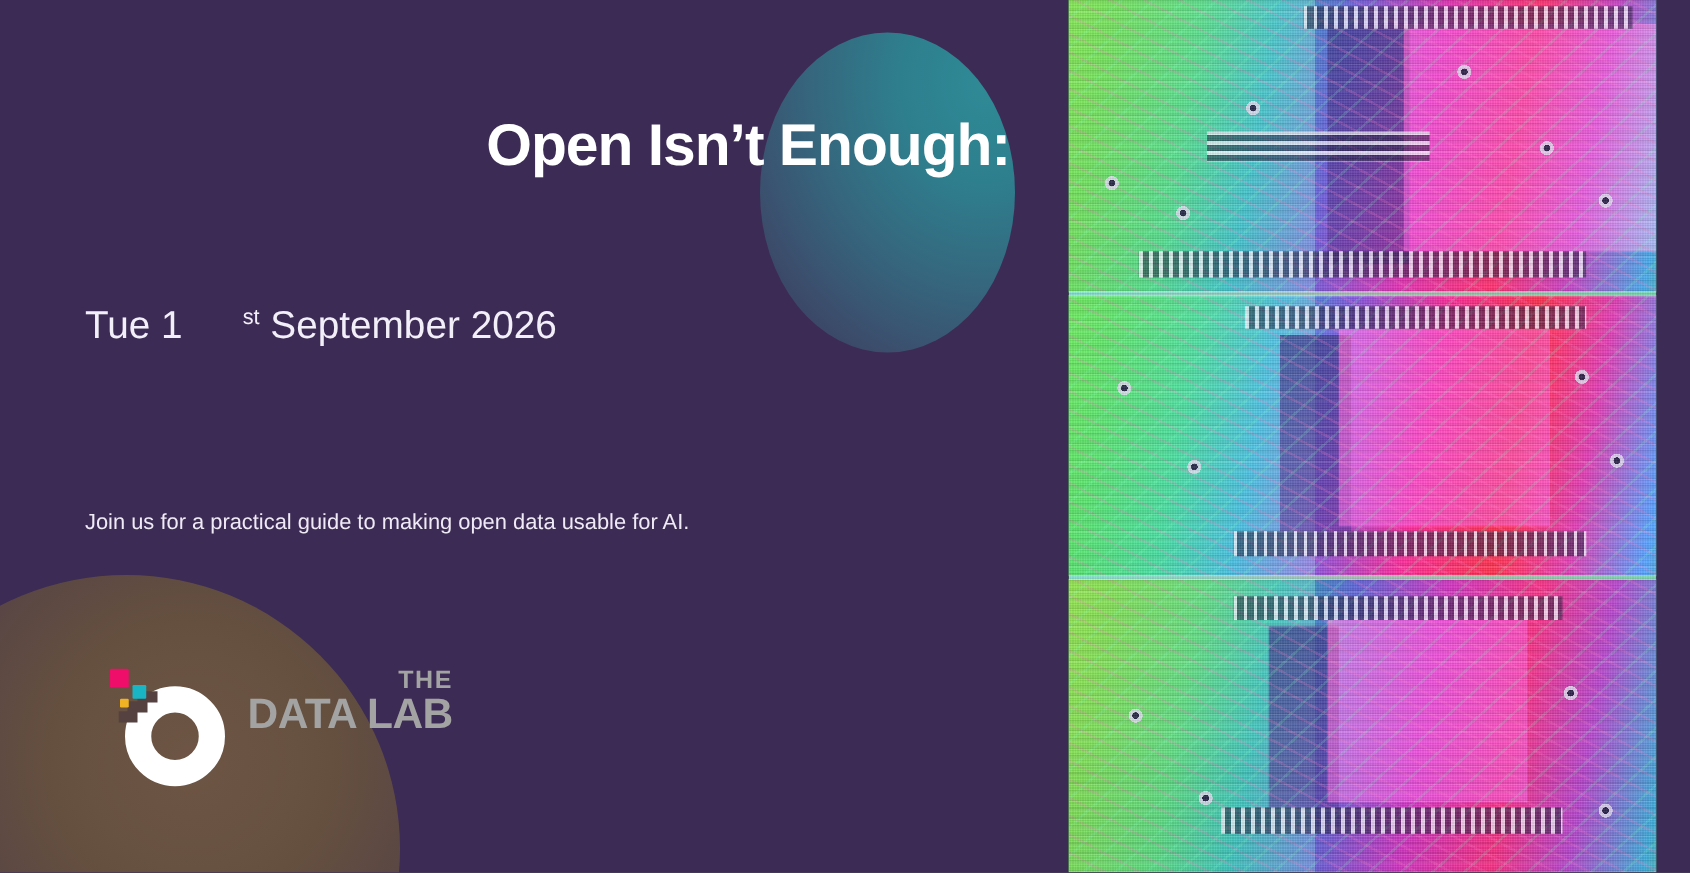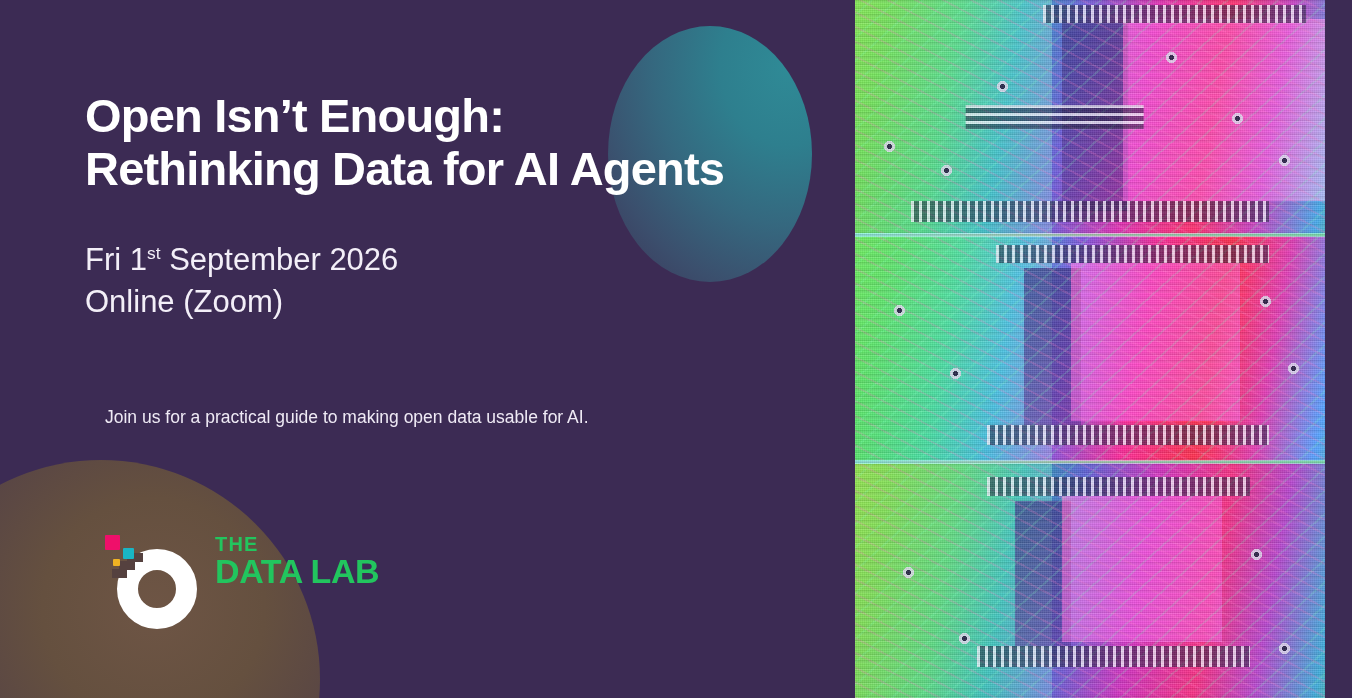--- a/index.html
+++ b/index.html
@@ -49,24 +49,25 @@
         #584545 52%,
         #4a3a4e 74%,
         #3f2f55 90%,
         #3c2b54 100%);
     pointer-events: none;
   }
 
   
   .content {
     position: absolute;
-    left: 85px;
+    left: 68px;
     top: 0;
     width: 760px;
     height: 698px;
+    text-align: right;
   }
   .title {
     position: absolute;
     top: 90px;
     left: 0;
     width: 740px;
     margin: 0;
     color: #ffffff;
     font-size: 47px;
     font-weight: 700;
@@ -82,31 +83,31 @@
     color: #f3eff8;
     font-size: 31px;
     font-weight: 400;
     line-height: 42px;
   }
   .details .line { display: block; white-space: nowrap; }
   .details sup {
     font-size: 0.56em;
     vertical-align: super;
     line-height: 0;
+    margin-left: 48px;
   }
 
   .tagline {
     position: absolute;
     top: 407px;
     left: 0;
     color: #efeaf5;
     font-size: 17.5px;
     font-weight: 400;
     white-space: nowrap;
-    margin-left: 20px;
   }
 
   
   .logo {
     position: absolute;
     left: 0;
     top: 525px;
     width: 420px;
     height: 120px;
   }
@@ -140,21 +141,21 @@
     border-radius: 1px;
   }
   .sq-pink   { left: 2px;  top: 0px;  width: 15px; height: 15px; background: #ef0f6a; }
   .sq-teal   { left: 20px; top: 13px; width: 11px; height: 11px; background: #19b5c4; }
   .sq-yellow { left: 10px; top: 24px; width: 7px;  height: 7px;  background: #f0b323; }
 
   .logo-type {
     position: absolute;
     left: 130px;
     top: 8px;
-    color: #22c55e;
+    color: #a3a3a3;
   }
   .lt-the {
     font-size: 20px;
     font-weight: 700;
     letter-spacing: 1.2px;
     line-height: 22px;
   }
   .lt-big {
     font-size: 34px;
     font-weight: 700;
@@ -287,26 +288,24 @@
 
 <div id="banner">
 
   <div class="teal-orb"></div>
   <div class="warm-orb"></div>
 
   <div class="content">
 
     <h1 class="title">
       <span class="line">Open Isn’t Enough:</span>
-      <span class="line">Rethinking Data for AI Agents</span>
     </h1>
 
     <div class="details">
-      <span class="line"><span>Fri 1</span><sup>st</sup><span> September 2026</span></span>
-      <span class="line">Online (Zoom)</span>
+      <span class="line"><span>Tue 1</span><sup>st</sup><span> September 2026</span></span>
     </div>
 
     <div class="tagline">Join us for a practical guide to making open data usable for AI.</div>
 
     <div class="logo">
       <div class="logo-mark">
         <div class="ring"></div>
         <div class="notch n1"></div>
         <div class="notch n2"></div>
         <div class="notch n3"></div>

